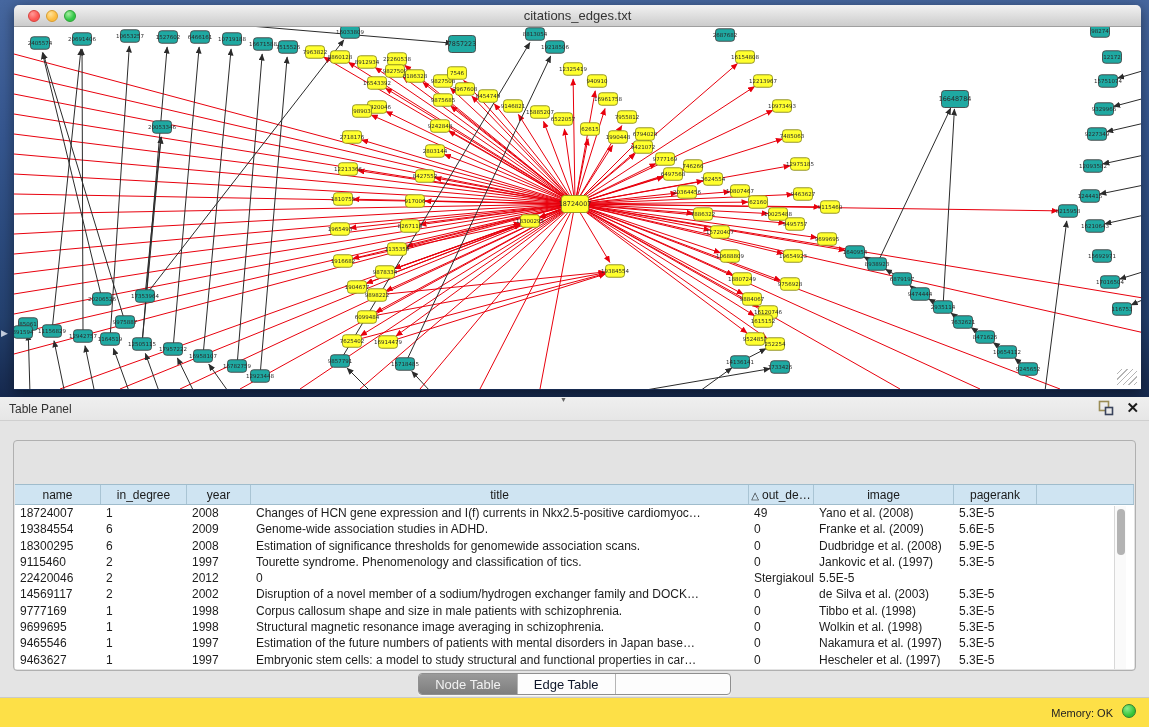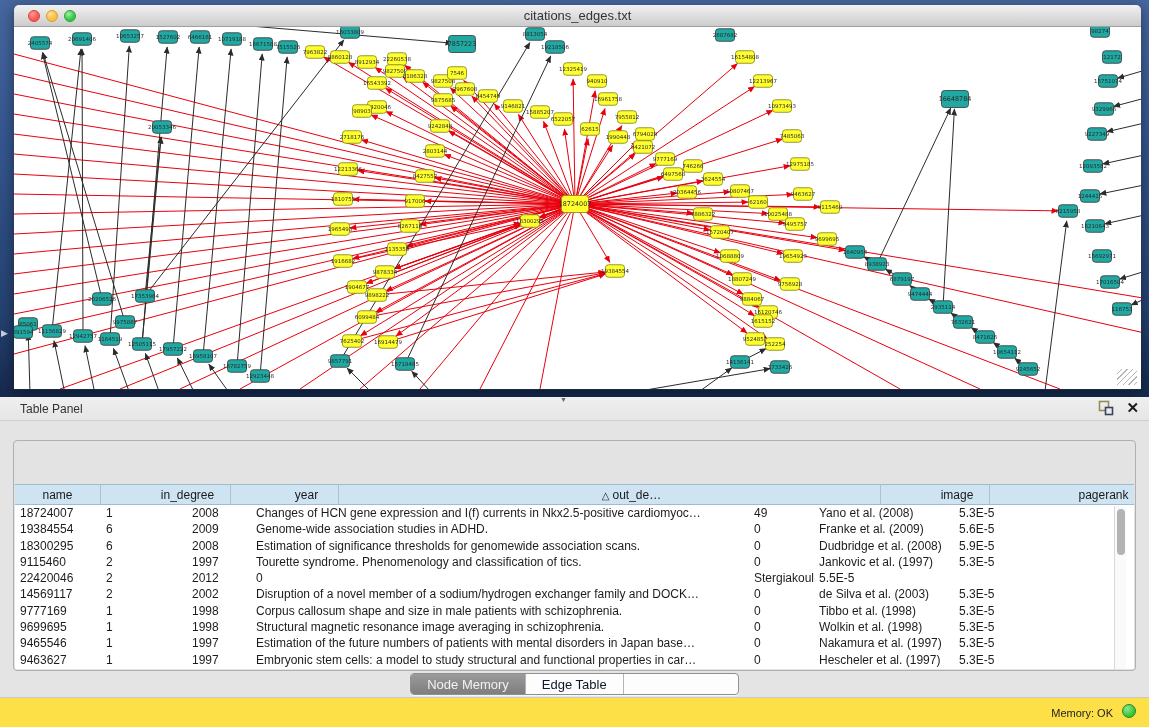--- a/index.html
+++ b/index.html
@@ -24,39 +24,39 @@
   .tl.grn   { left:50px; background:radial-gradient(circle at 35% 30%,#a4eea0,#33c748 60%); border:1px solid #2aa334; }
   .canvas { position:relative; height:362px; background:#ffffff; overflow:hidden; }
   .canvas svg { display:block; }
   .resize-grip { position:absolute; right:4px; bottom:4px; width:20px; height:16px;
     background:repeating-linear-gradient(135deg,transparent 0 3px,#b5b5b5 3px 4px); }
 
   
   .table-panel { position:absolute; left:0; top:397px; width:1149px; height:330px; background:#e4e4e4; }
   .panel-titlebar { position:relative; height:24px; background:linear-gradient(180deg,#efefef,#e6e6e6);
     border-bottom:1px solid #cfcfcf; }
-  .panel-titlebar .panel-title { position:absolute; left:20px; top:5px; font-size:12px; color:#333; }
+  .panel-titlebar .panel-title { position:absolute; left:9px; top:5px; font-size:12px; color:#333; }
   .splitter-handle { position:absolute; left:560px; top:-1px; font-size:7px; color:#666; }
   .panel-actions { position:absolute; right:10px; top:3px; display:flex; gap:12px; align-items:center; }
   .close-x { font-size:15px; font-weight:bold; color:#1a1a1a; line-height:16px; cursor:default; }
 
   .toolbar { position:absolute; left:13px; top:46px; height:32px; display:flex; align-items:center; gap:11px; }
   .tb-icon { width:24px; height:24px; display:flex; align-items:center; justify-content:center; }
   .fx { font-family:"Liberation Serif",serif; font-style:italic; font-weight:bold; font-size:14px; color:#222; }
   .combo { position:relative; margin-left:22px; width:392px; height:24px; border:1px solid #9a9a9a; border-radius:5px;
     background:linear-gradient(180deg,#ffffff,#ededed); font-size:13px; color:#111; }
   .combo .val { position:absolute; left:10px; top:4px; }
   .combo .stepper { position:absolute; right:7px; top:2px; display:flex; flex-direction:column; line-height:9px;
     font-size:8px; color:#333; }
 
   .table-container { position:absolute; left:13px; top:43px; width:1123px; height:231px;
     border:1px solid #b0b0b0; border-radius:4px; background:#e3e3e3; }
   .grid-table { position:absolute; left:1px; top:43px; width:1119px; }
   .tr { display:grid; grid-template-columns:86px 86px 64px 498px 65px 140px 83px 1fr; }
-  .thead { background:#cfe4f2; border-top:1px solid #9fbccc; border-bottom:1px solid #9fbccc; height:21px;gap:44px; }
+  .thead { background:#cfe4f2; border-top:1px solid #9fbccc; border-bottom:1px solid #9fbccc; height:21px; }
   .th { font-size:12px; color:#1a1a1a; text-align:center; line-height:20px; border-right:1px solid #a9c4d4;
     overflow:hidden; white-space:nowrap; }
   .th .sortg { font-size:10px; margin-right:3px; }
   .tbody { background:#ffffff; height:164px; overflow:hidden; }
   .row { height:16.3px; }
   .td { font-size:12px; color:#1c1c1c; line-height:16px; padding-left:5px;
     white-space:nowrap; overflow:hidden; }
   .vscroll { position:absolute; right:9px; top:65px; width:12px; height:163px; background:#fafafa;
     border-left:1px solid #d8d8d8; }
   .vthumb { position:absolute; left:1.5px; top:3px; width:8px; height:46px; background:#b3b3b3; border-radius:5px; }
@@ -593,20 +593,21 @@
               <span>▼</span>
             </span>
         </div>
       </div>
 
       <div class="grid-table">
         <div class="tr thead" id="thead">
             <div class="th">name</div>
             <div class="th">in_degree</div>
             <div class="th">year</div>
+            <div class="th">title</div>
             <div class="th"><span class="sortg">△</span>out_de…</div>
             <div class="th">image</div>
             <div class="th">pagerank</div>
             <div class="th"></div>
           </div>
         <div class="tbody" id="tbody">
             <div class="tr row">
               <div class="td">18724007</div>
               <div class="td">1</div>
               <div class="td">2008</div>
@@ -707,21 +708,21 @@
             </div>
           </div>
       </div>
       <div class="vscroll">
         <div class="vthumb"></div>
       </div>
     </div>
 
     <div class="tabs-row">
       <div class="segmented" id="tabs">
-          <div class="seg sel">Node Memory</div>
+          <div class="seg sel">Node Table</div>
           <div class="seg">Edge Table</div>
           <div class="seg">Network Table</div>
         </div>
     </div>
 
     <div class="statusbar">
       <span class="mem">Memory: OK</span>
       <span class="memdot"></span>
     </div>
   </div>

